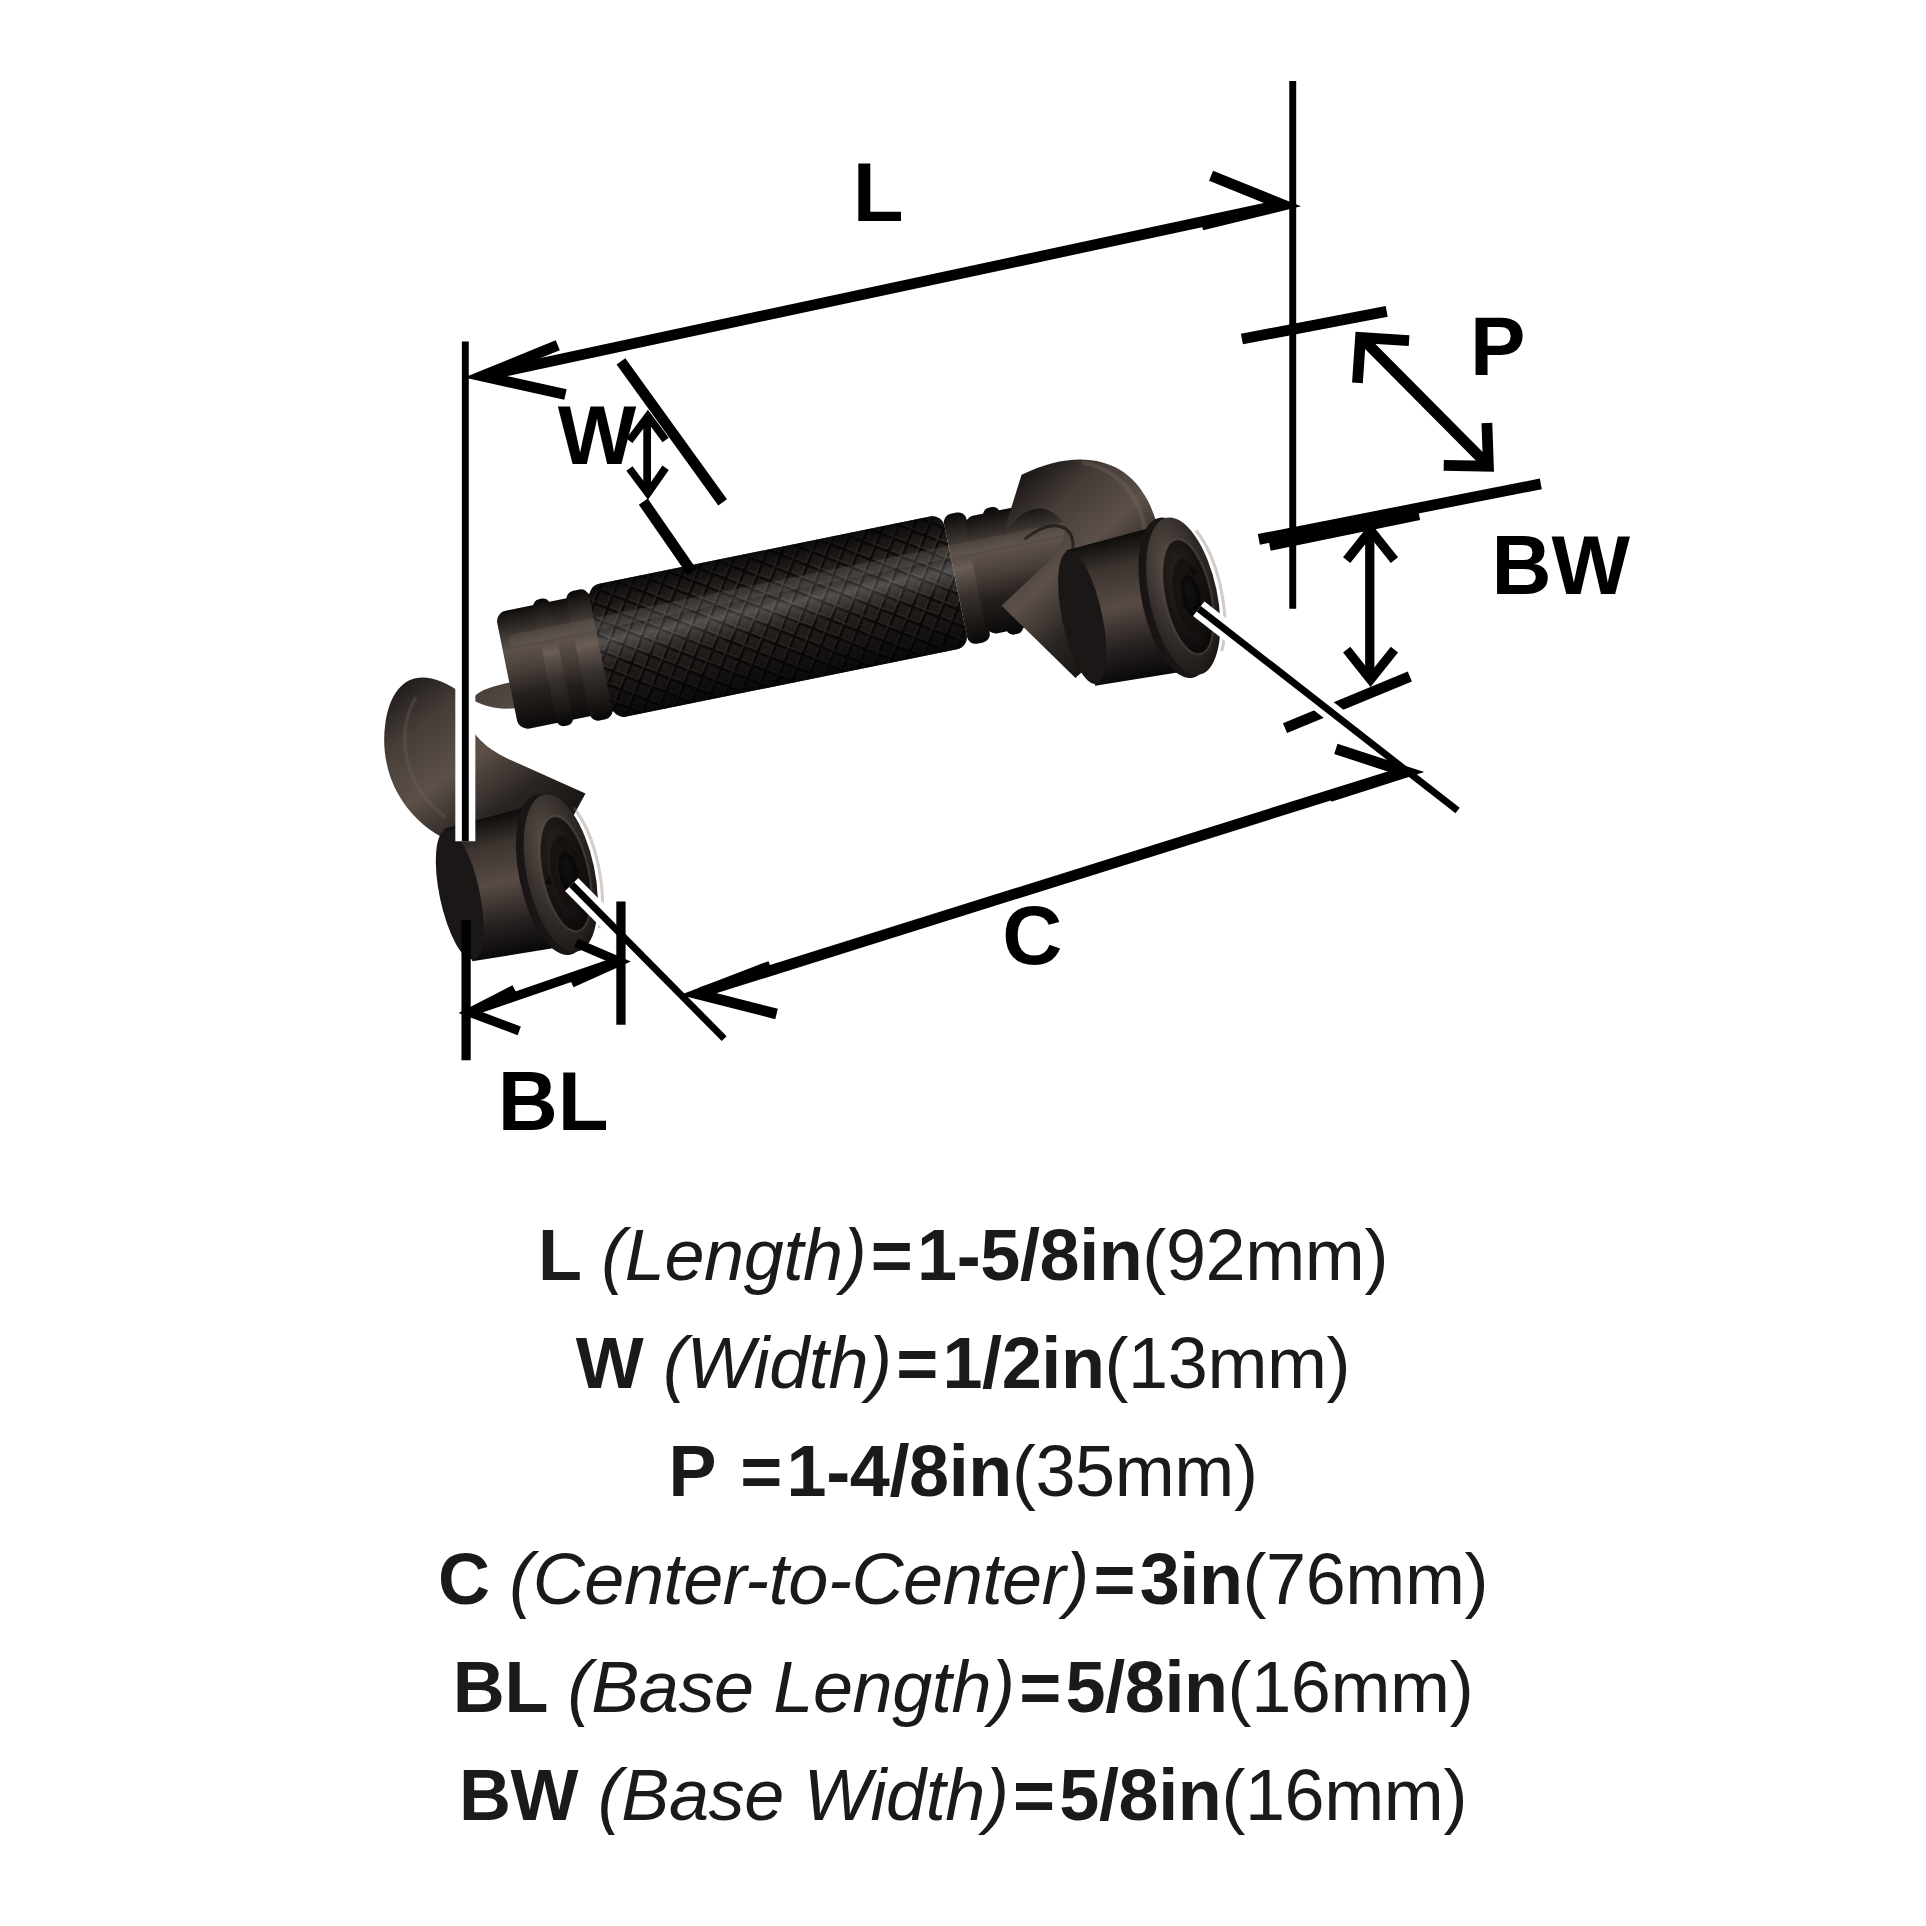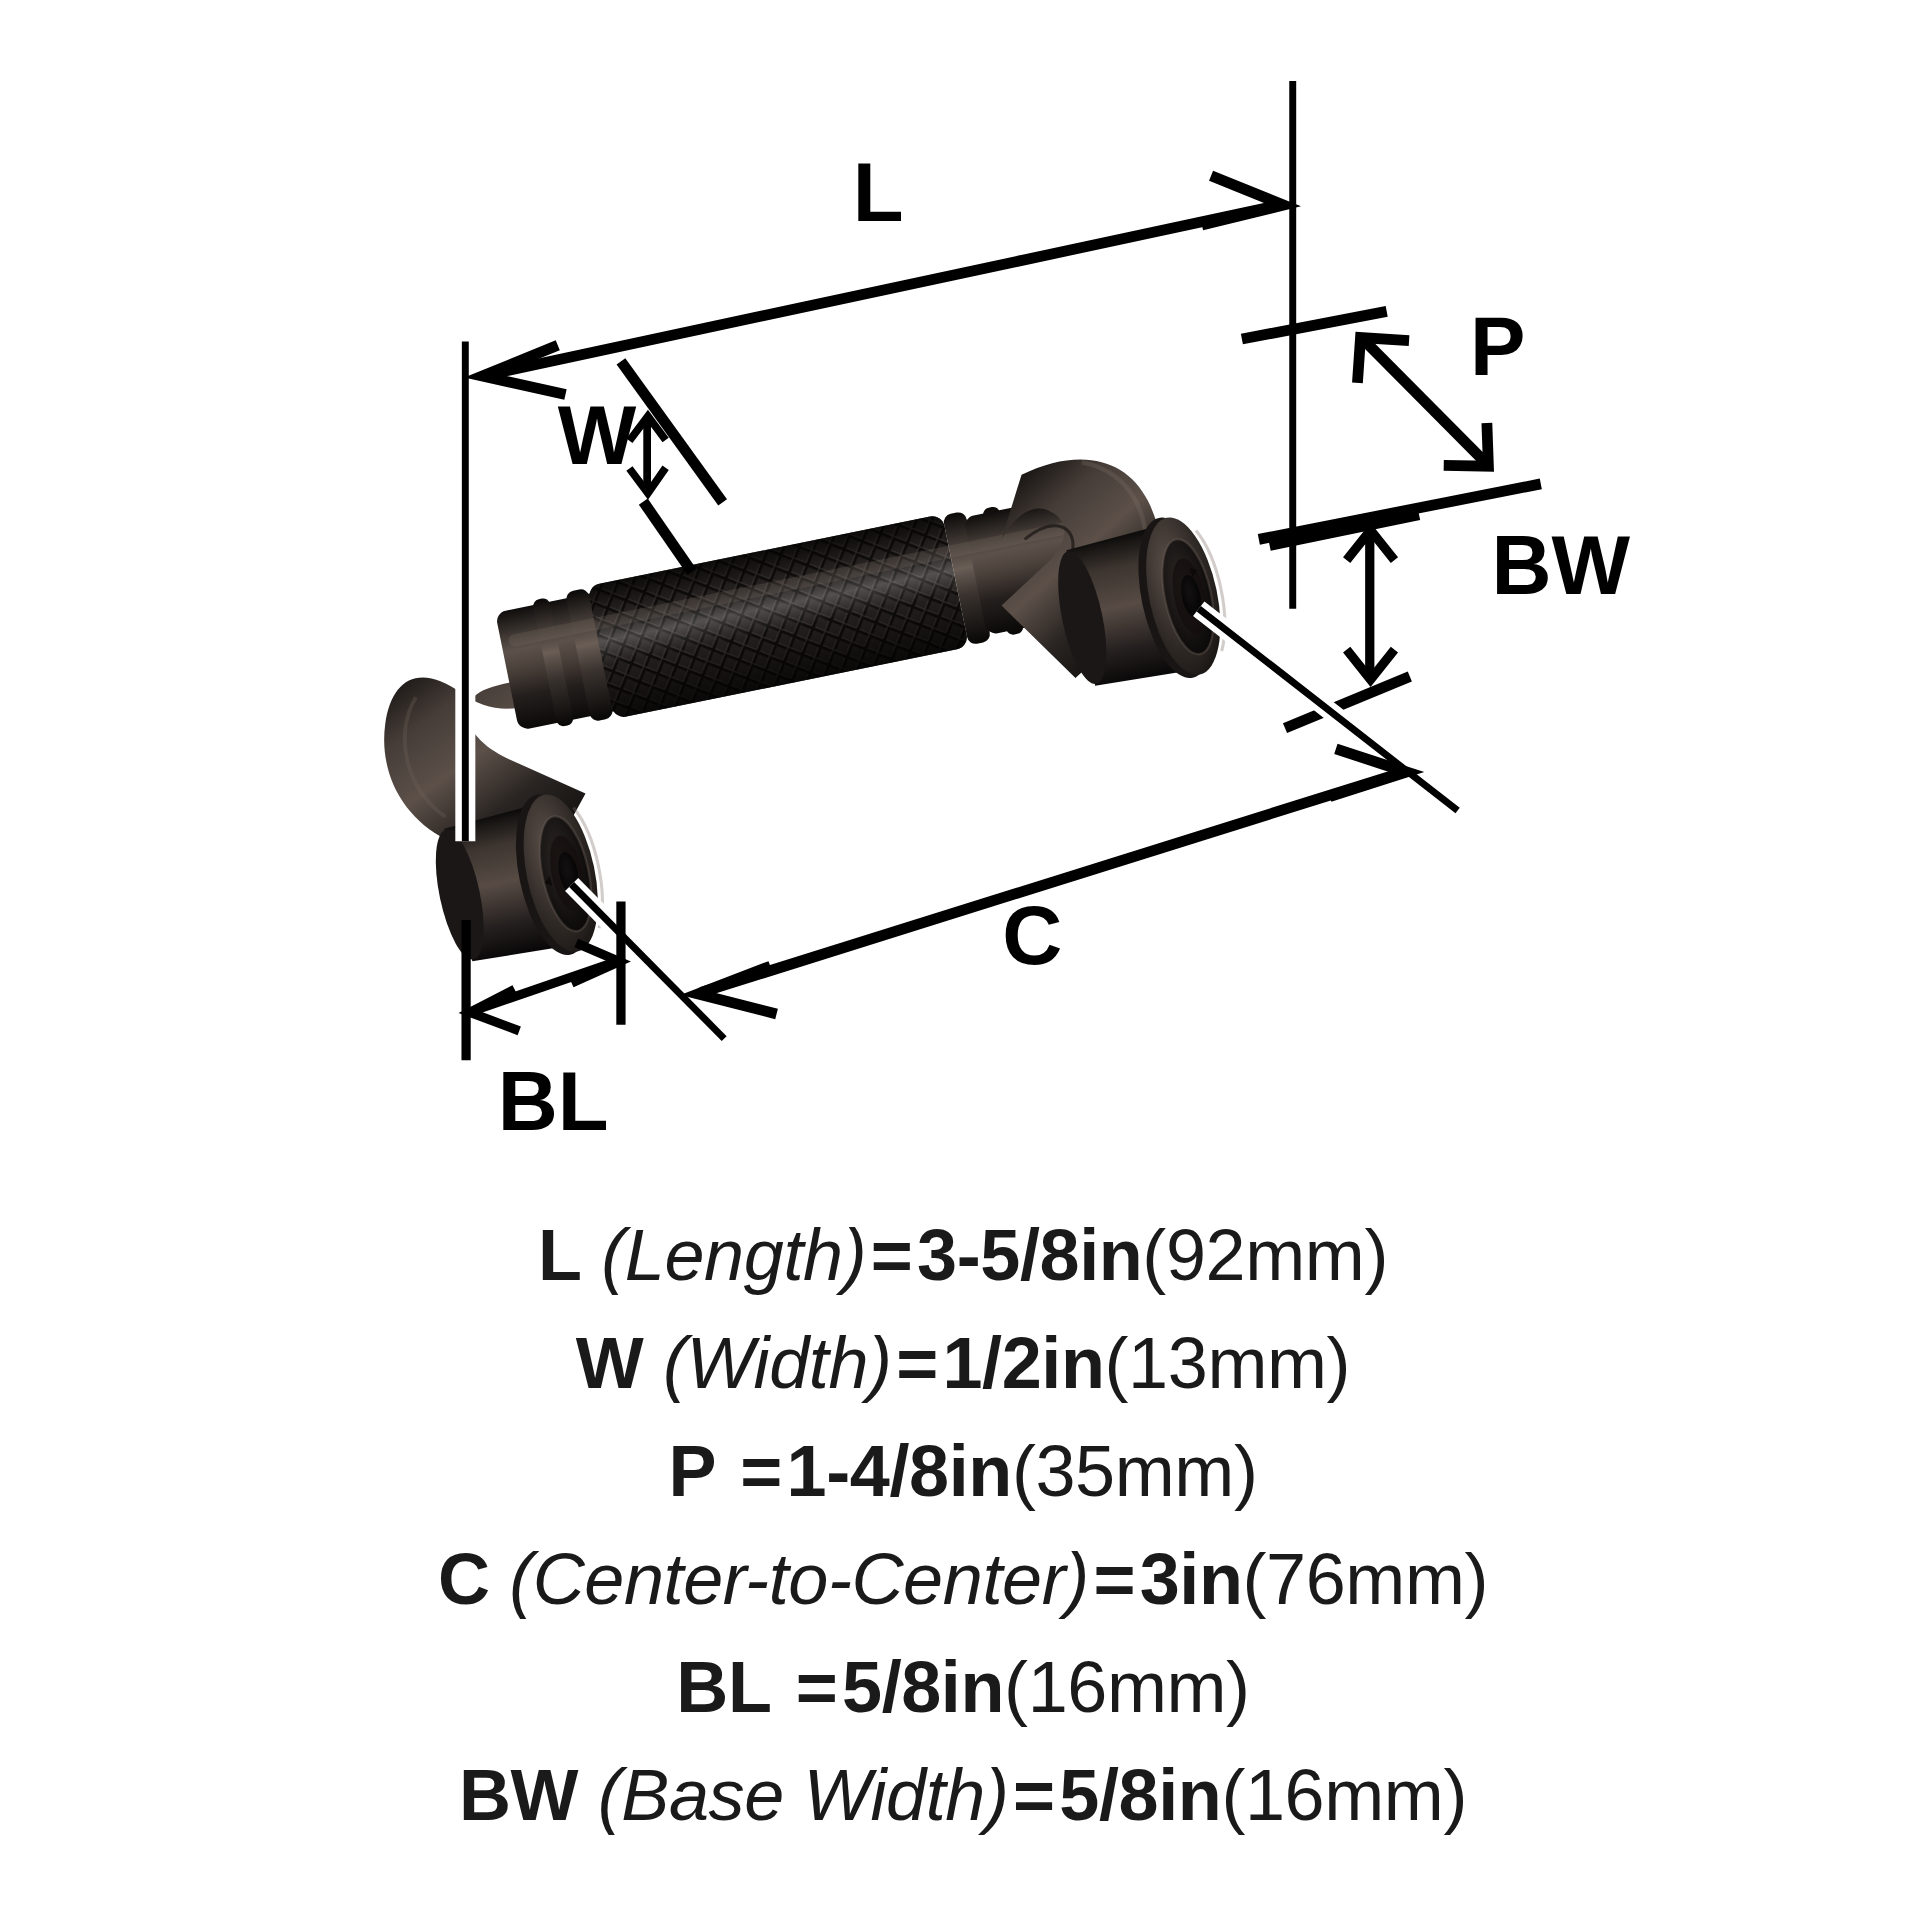--- a/index.html
+++ b/index.html
@@ -294,21 +294,21 @@
     </svg>
   </div>
 
   <div id="legend">
 
     <div class="legend-line">
       <span class="sym">L</span>
       <span>&nbsp;</span>
       <span class="paren">(Length)</span>
       <span class="eq">=</span>
-      <span class="val">3-5/8in</span>
+      <span class="val">1-5/8in</span>
       <span class="mm">(92mm)</span>
     </div>
 
     <div class="legend-line">
       <span class="sym">W</span>
       <span>&nbsp;</span>
       <span class="paren">(Width)</span>
       <span class="eq">=</span>
       <span class="val">1/2in</span>
       <span class="mm">(13mm)</span>
@@ -327,20 +327,21 @@
       <span>&nbsp;</span>
       <span class="paren">(Center-to-Center)</span>
       <span class="eq">=</span>
       <span class="val">3in</span>
       <span class="mm">(76mm)</span>
     </div>
 
     <div class="legend-line">
       <span class="sym">BL</span>
       <span>&nbsp;</span>
+      <span class="paren">(Base Length)</span>
       <span class="eq">=</span>
       <span class="val">5/8in</span>
       <span class="mm">(16mm)</span>
     </div>
 
     <div class="legend-line">
       <span class="sym">BW</span>
       <span>&nbsp;</span>
       <span class="paren">(Base Width)</span>
       <span class="eq">=</span>

